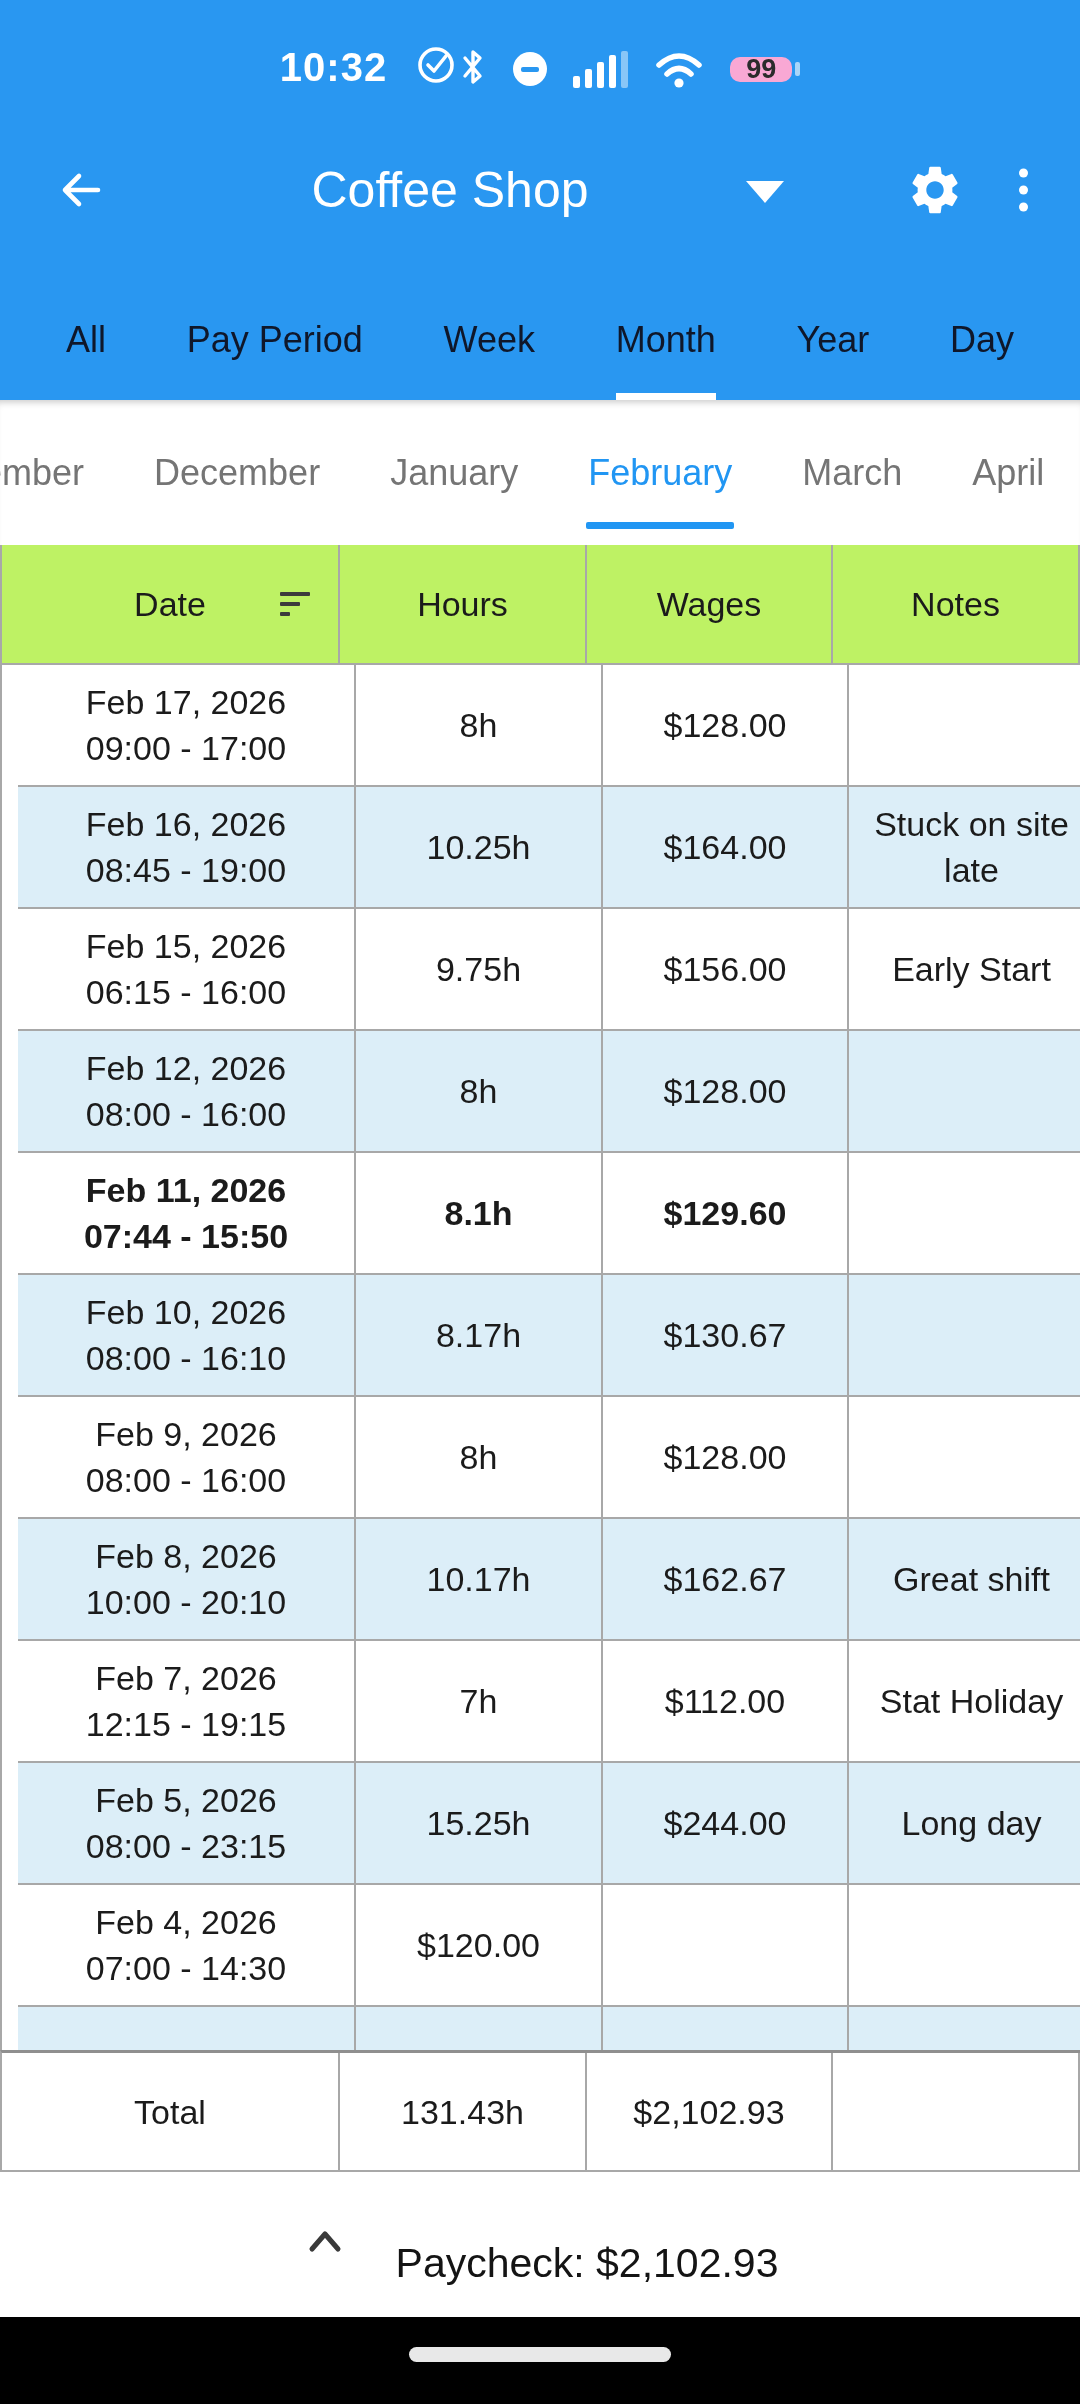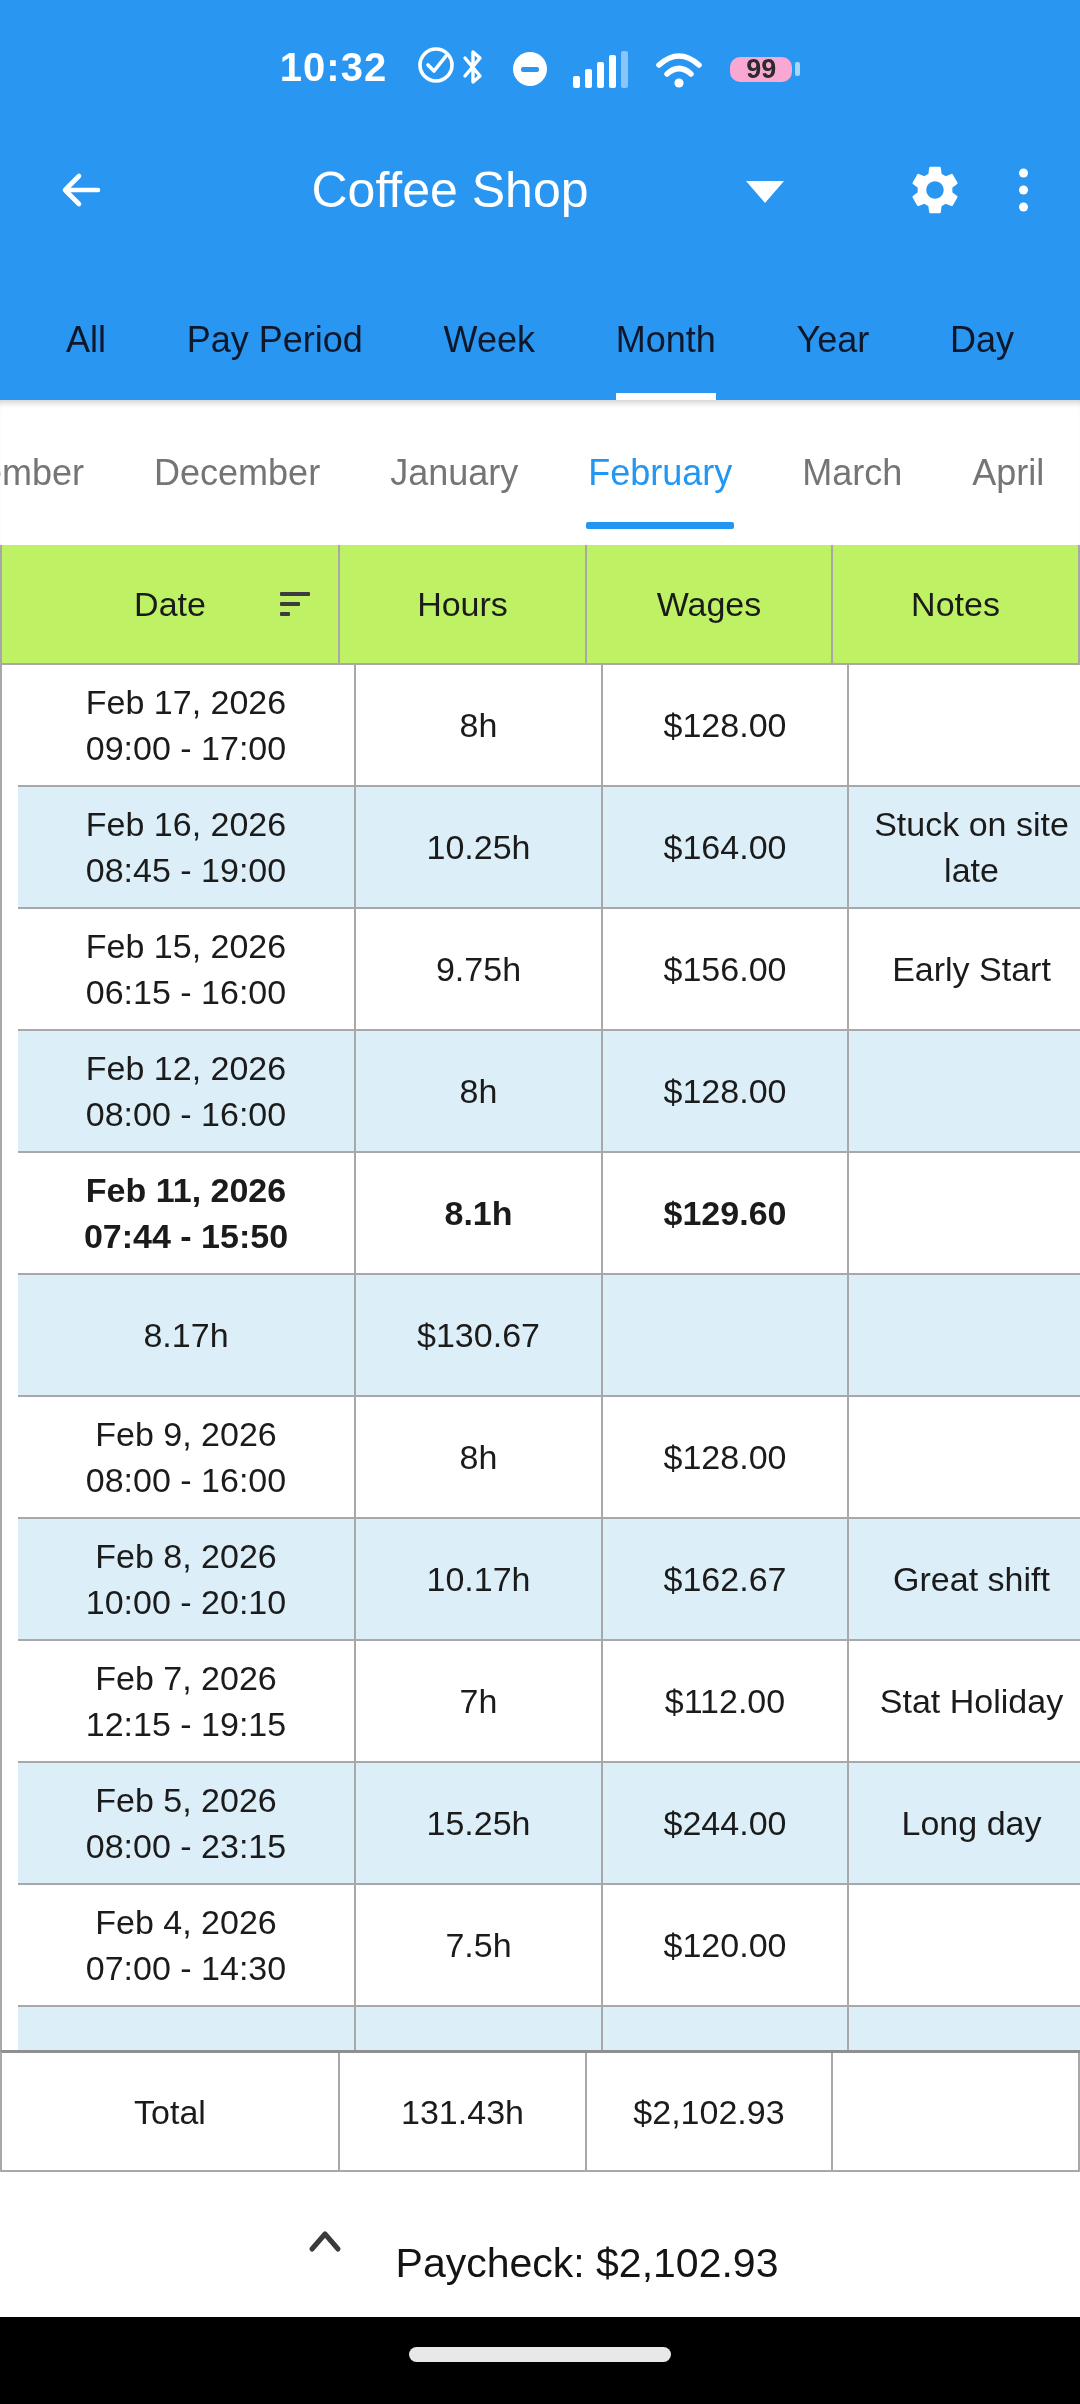--- a/index.html
+++ b/index.html
@@ -233,20 +233,24 @@
     <div class="grid-row row bold">
       <div class="cell">
           <span>Feb 11, 2026</span>
           <span>07:44 - 15:50</span>
         </div>
       <div class="cell">8.1h</div>
       <div class="cell">$129.60</div>
       <div class="cell"></div>
     </div>
     <div class="grid-row row">
+      <div class="cell">
+          <span>Feb 10, 2026</span>
+          <span>08:00 - 16:10</span>
+        </div>
       <div class="cell">8.17h</div>
       <div class="cell">$130.67</div>
       <div class="cell"></div>
     </div>
     <div class="grid-row row">
       <div class="cell">
           <span>Feb 9, 2026</span>
           <span>08:00 - 16:00</span>
         </div>
       <div class="cell">8h</div>
@@ -278,21 +282,20 @@
         </div>
       <div class="cell">15.25h</div>
       <div class="cell">$244.00</div>
       <div class="cell">Long day</div>
     </div>
     <div class="grid-row row">
       <div class="cell">
           <span>Feb 4, 2026</span>
           <span>07:00 - 14:30</span>
         </div>
-      <div class="cell">7.5h</div>
       <div class="cell">$120.00</div>
       <div class="cell"></div>
     </div>
     <div class="grid-row row">
       <div class="cell">
           <span>Feb 3, 2026</span>
           <span></span>
         </div>
       <div class="cell"></div>
       <div class="cell"></div>

